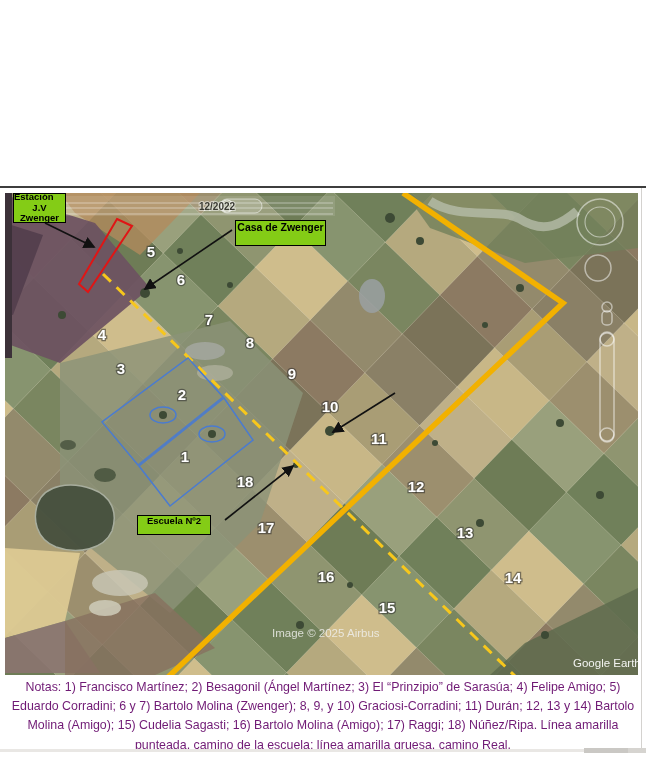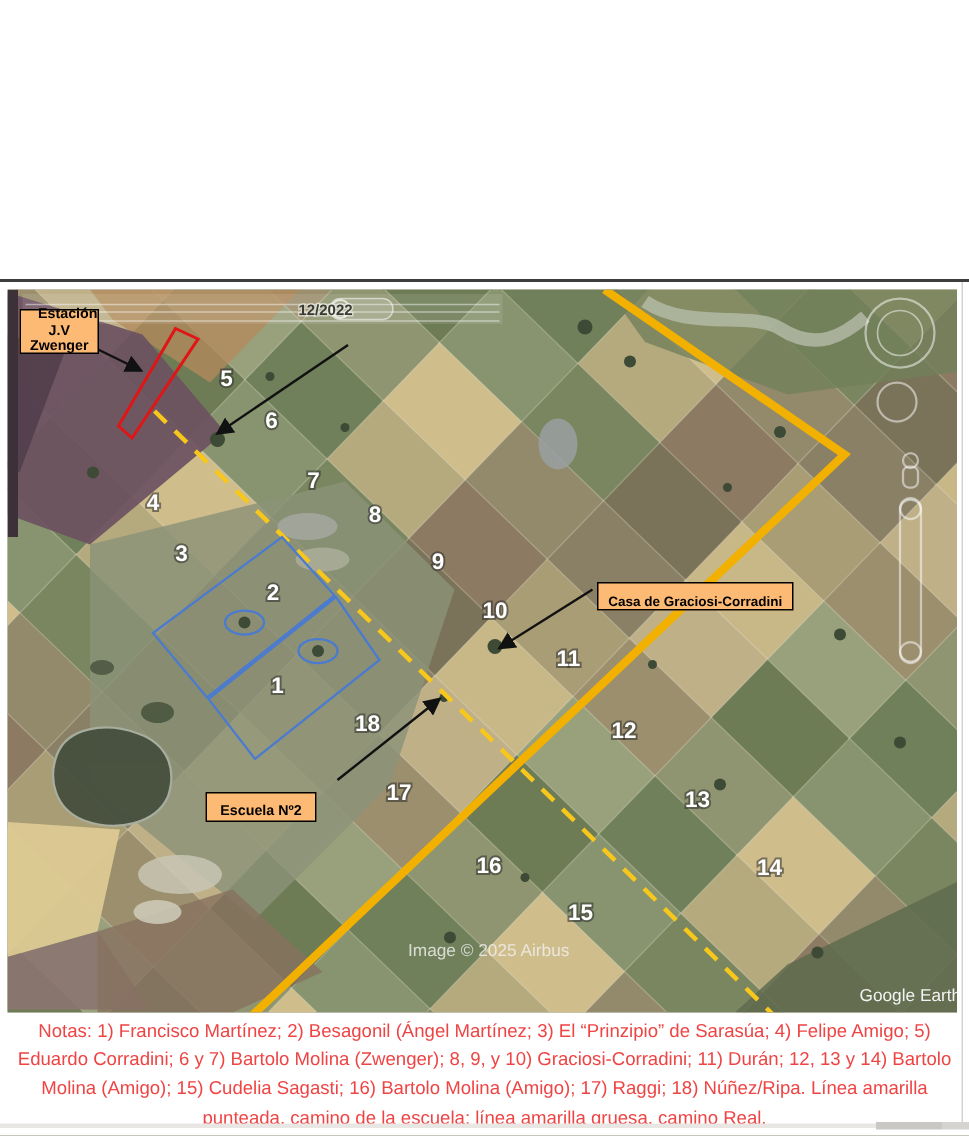--- a/index.html
+++ b/index.html
@@ -5,36 +5,36 @@
   html,body{margin:0;padding:0}
   body{
     width:646px;height:757px;position:relative;background:#fff;overflow:hidden;
     font-family:"Liberation Sans",sans-serif;
   }
   .top-rule{position:absolute;left:0;top:186px;width:646px;height:2px;background:#3d3d3d}
   .right-edge{position:absolute;left:641px;top:188px;width:1px;height:560px;background:#c9c7c3;opacity:.8}
   .map-wrap{position:absolute;left:5px;top:193px;width:633px;height:482px;overflow:hidden;background:#8d8d72}
   .map-wrap svg{position:absolute;left:0;top:0}
   .callout{
-    position:absolute;background:#fdba74;border:1.6px solid #000;box-sizing:border-box;
-    display:flex;align-items:flex-end;justify-content:center;text-align:center;
-    font-weight:bold;color:#000;z-index:6;line-height:1.15;margin-top:13px;
+    position:absolute;background:#84cc16;border:1.6px solid #000;box-sizing:border-box;
+    display:flex;align-items:flex-start;justify-content:center;text-align:center;
+    font-weight:bold;color:#000;z-index:6;line-height:1.15;
   }
   #co-estacion{left:8px;top:0;width:53px;height:30px;font-size:9.5px;flex-direction:column}
   #co-zwenger{left:230px;top:27px;width:91px;height:26px;font-size:10.5px}
   #co-graciosi{left:393px;top:182px;width:131px;height:19px;font-size:9px}
   #co-escuela{left:132px;top:322px;width:74px;height:20px;font-size:9.5px}
   .plot-num{
     font-family:"Liberation Sans",sans-serif;font-size:15px;font-weight:bold;
     fill:#ffffff;stroke:rgba(45,45,45,.55);stroke-width:2.6px;paint-order:stroke;
     text-anchor:middle;
   }
   .notes{
     position:absolute;left:0;top:676px;width:646px;padding:2px 6px;box-sizing:border-box;
-    font-size:12.4px;line-height:19.2px;text-align:center;color:#ef4444;z-index:2;
+    font-size:12.4px;line-height:19.2px;text-align:center;color:#701a75;z-index:2;
   }
   .hscroll-track{position:absolute;left:0;top:749px;width:646px;height:3px;background:#e9e7e4;z-index:8}
   .hscroll-thumb{position:absolute;left:584px;top:748px;width:44px;height:5px;background:#cac8c4;z-index:9}
   .hscroll-corner{position:absolute;left:628px;top:748px;width:18px;height:5px;background:#d6d4d0;z-index:9}
   .wm{font-family:"Liberation Sans",sans-serif}
 </style>
 </head>
 <body>
 
 <div class="top-rule"></div>
@@ -593,22 +593,22 @@
     </g>
 
     <text class="wm" x="267" y="444" font-size="11.5" fill="rgba(240,240,238,0.82)">Image © 2025 Airbus</text>
     <text class="wm" x="568" y="474" font-size="11.5" fill="rgba(255,255,255,0.92)">Google Earth</text>
   </svg>
 
   <div class="callout" id="co-estacion">
     <span>Estación</span>
     <span>J.V Zwenger</span>
   </div>
-  <div class="callout" id="co-graciosi">
-    <span>Casa de Graciosi-Corradini</span>
+  <div class="callout" id="co-zwenger">
+    <span>Casa de Zwenger</span>
   </div>
   <div class="callout" id="co-escuela">
     <span>Escuela Nº2</span>
   </div>
 </div>
 
 <div class="notes">Notas: 1) Francisco Martínez; 2) Besagonil (Ángel Martínez; 3) El “Prinzipio” de Sarasúa; 4) Felipe Amigo; 5) Eduardo Corradini; 6 y 7) Bartolo Molina (Zwenger); 8, 9, y 10) Graciosi-Corradini; 11) Durán; 12, 13 y 14) Bartolo Molina (Amigo); 15) Cudelia Sagasti; 16) Bartolo Molina (Amigo); 17) Raggi; 18) Núñez/Ripa. Línea amarilla punteada, camino de la escuela; línea amarilla gruesa, camino Real.</div>
 
 <div class="hscroll-track"></div>
 <div class="hscroll-thumb"></div>

